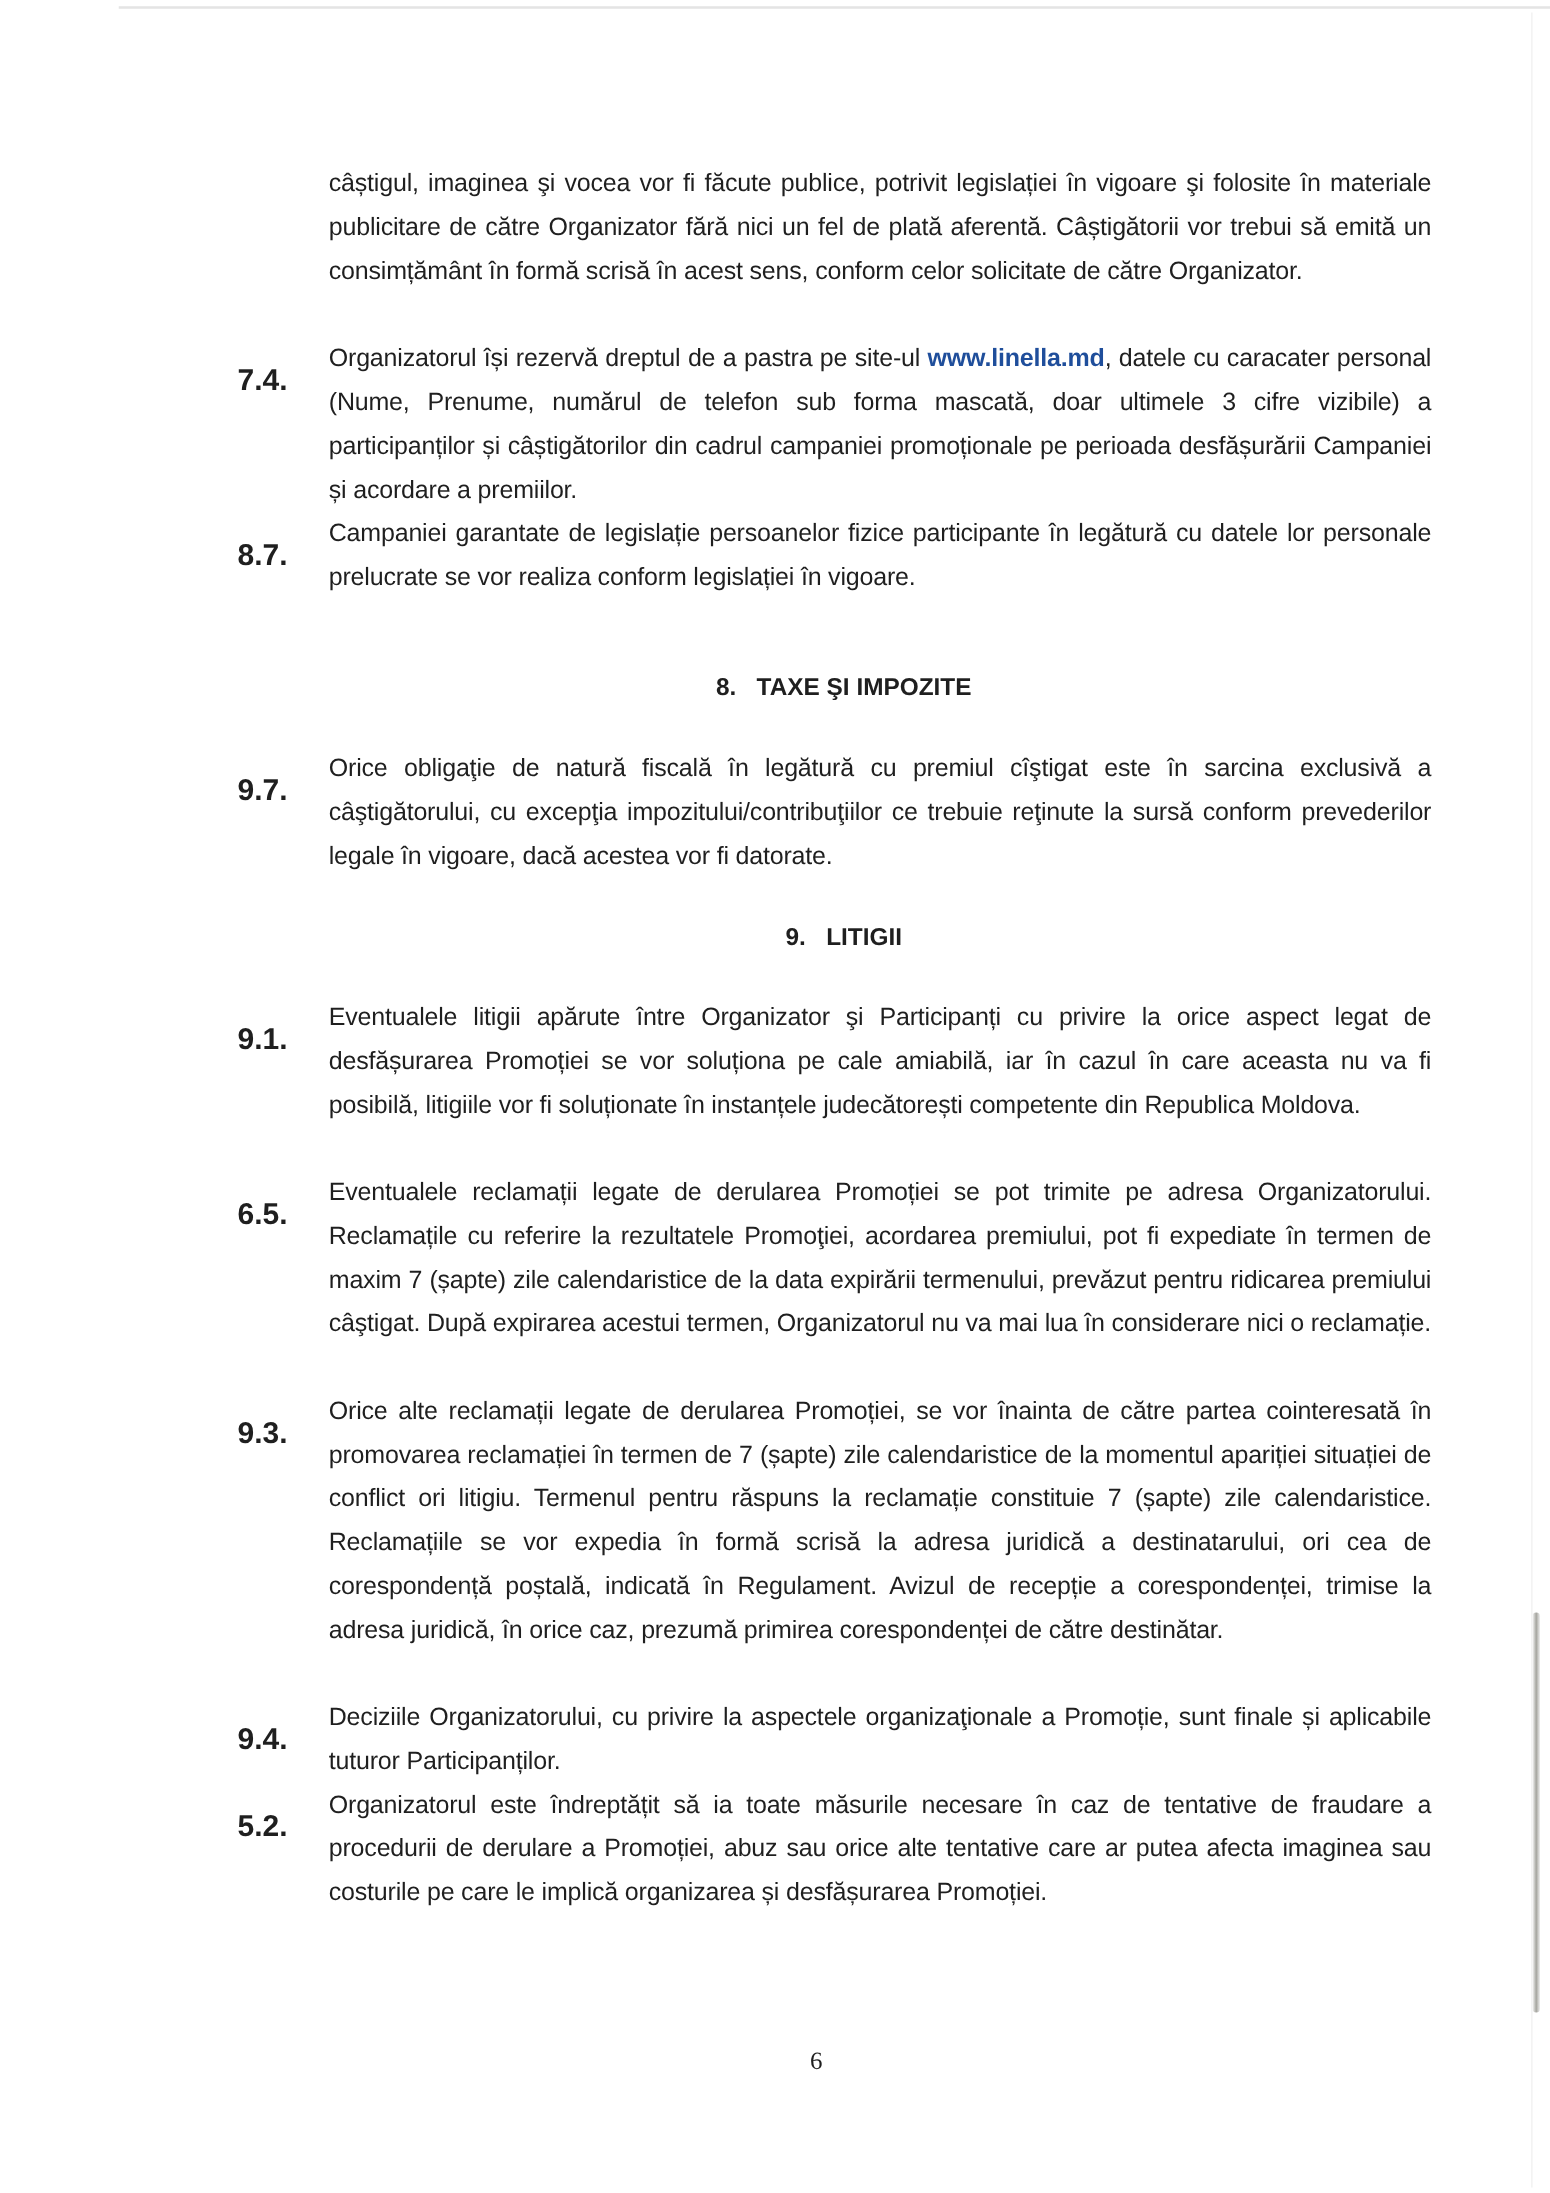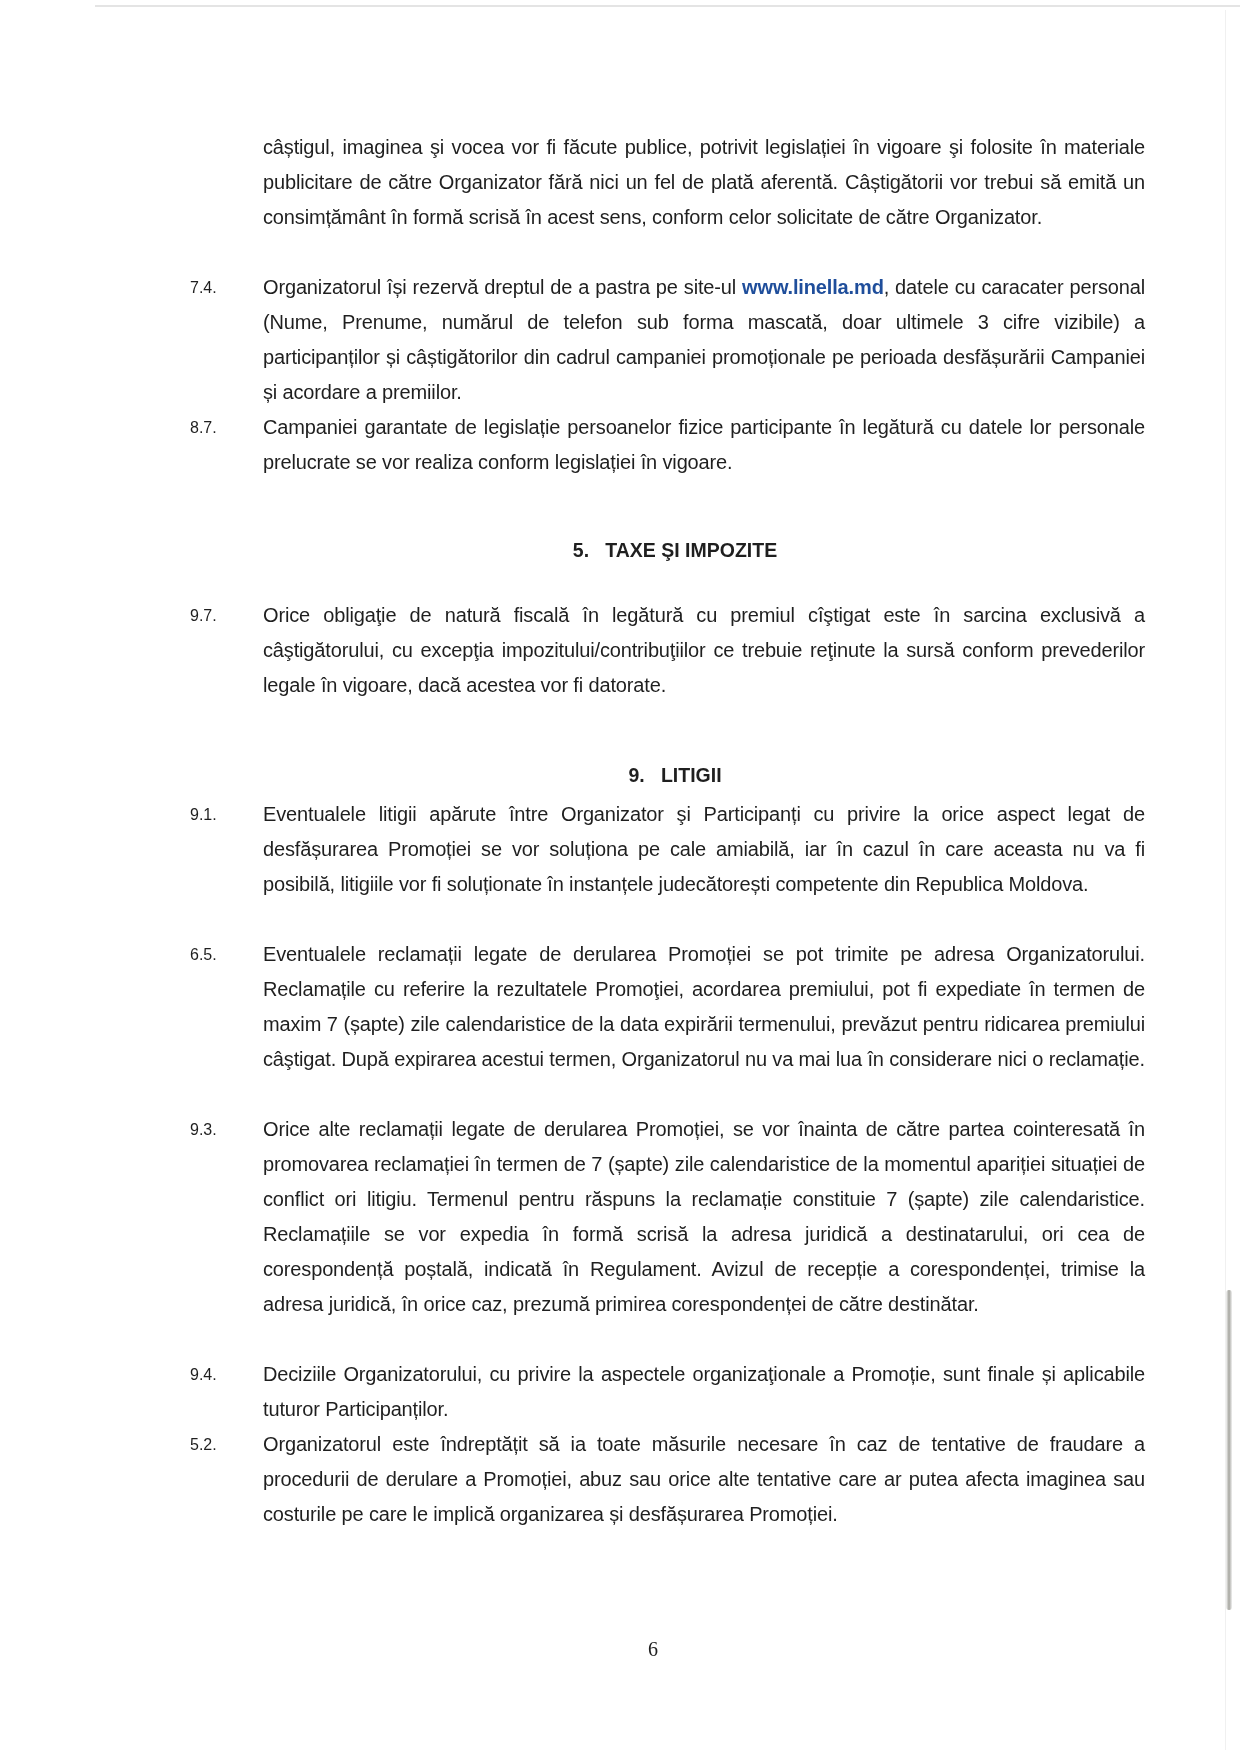--- a/index.html
+++ b/index.html
@@ -6,21 +6,21 @@
   body {
     width: 1240px; height: 1754px; background: #ffffff; position: relative; overflow: hidden;
     font-family: "Liberation Sans", "DejaVu Sans", sans-serif; color: #1f1f1f;
   }
   .top-edge { position: absolute; left: 95px; top: 5px; width: 1145px; height: 2px; background: #e4e4e4; }
   .right-shadow { position: absolute; right: 8px; top: 1290px; width: 6px; height: 320px;
     background: linear-gradient(to right, #f3f3f3, #8e8e86 50%, #ececec); border-radius: 3px; opacity: .8; }
   .right-line { position: absolute; right: 14px; top: 10px; width: 1px; height: 1740px; background: #f0f0f0; }
   .content { position: absolute; left: 0; top: 0; width: 1240px; }
   .clause { position: absolute; left: 190px; width: 955px; }
-  .num { position: absolute; left: 0; top: 0; font-weight: normal; font-size: 16px; line-height: 35px; }
+  .num { position: absolute; left: 0; top: 17px; font-weight: bold; font-size: 24px; line-height: 35px; }
   .txt { position: absolute; left: 73px; width: 882px; font-size: 20px; line-height: 35px;
          text-align: justify; text-align-last: left; letter-spacing: -0.15px; }
   .heading { position: absolute; left: 0; width: 1240px; text-align: center; font-weight: bold; font-size: 19.5px;
              line-height: 35px; padding-left: 110px; box-sizing: border-box; }
   .link { color: #1f4e9b; font-weight: bold; }
   .pagenum { position: absolute; left: 648px; top: 1638px; font-family: "Liberation Serif", serif; font-size: 20px; }
 </style>
 </head>
 <body>
 
@@ -37,28 +37,28 @@
   <div class="clause" style="top:270px;">
     <div class="num">7.4.</div>
     <div class="txt"><span>Organizatorul își rezervă dreptul de a pastra pe site-ul </span><span class="link" style="color: rgb(31, 78, 155);">www.linella.md</span><span>, datele cu caracater personal (Nume, Prenume, numărul de telefon sub forma mascată, doar ultimele 3 cifre vizibile) a participanților și câștigătorilor din cadrul campaniei promoționale pe perioada desfășurării Campaniei și acordare a premiilor.</span></div>
   </div>
 
   <div class="clause" style="top:410px;">
     <div class="num">8.7.</div>
     <div class="txt">Campaniei garantate de legislație persoanelor fizice participante în legătură cu datele lor personale prelucrate se vor realiza conform legislației în vigoare.</div>
   </div>
 
-  <div class="heading" style="top: 533px; white-space: pre;">5.   TAXE ŞI IMPOZITE</div>
+  <div class="heading" style="top: 533px; white-space: pre;">8.   TAXE ŞI IMPOZITE</div>
 
   <div class="clause" style="top:598px;">
     <div class="num">9.7.</div>
     <div class="txt">Orice obligaţie de natură fiscală în legătură cu premiul cîştigat este în sarcina exclusivă a câştigătorului, cu excepţia impozitului/contribuţiilor ce trebuie reţinute la sursă conform prevederilor legale în vigoare, dacă acestea vor fi datorate.</div>
   </div>
 
-  <div class="heading" style="top: 758px; white-space: pre;">9.   LITIGII</div>
+  <div class="heading" style="top: 733px; white-space: pre;">9.   LITIGII</div>
 
   <div class="clause" style="top:797px;">
     <div class="num">9.1.</div>
     <div class="txt">Eventualele litigii apărute între Organizator şi Participanți cu privire la orice aspect legat de desfășurarea Promoției se vor soluționa pe cale amiabilă, iar în cazul în care aceasta nu va fi posibilă, litigiile vor fi soluționate în instanțele judecătorești competente din Republica Moldova.</div>
   </div>
 
   <div class="clause" style="top:937px;">
     <div class="num">6.5.</div>
     <div class="txt">Eventualele reclamații legate de derularea Promoției se pot trimite pe adresa Organizatorului. Reclamațile cu referire la rezultatele Promoţiei, acordarea premiului, pot fi expediate în termen de maxim 7 (șapte) zile calendaristice de la data expirării termenului, prevăzut pentru ridicarea premiului câştigat. După expirarea acestui termen, Organizatorul nu va mai lua în considerare nici o reclamație.</div>
   </div>

